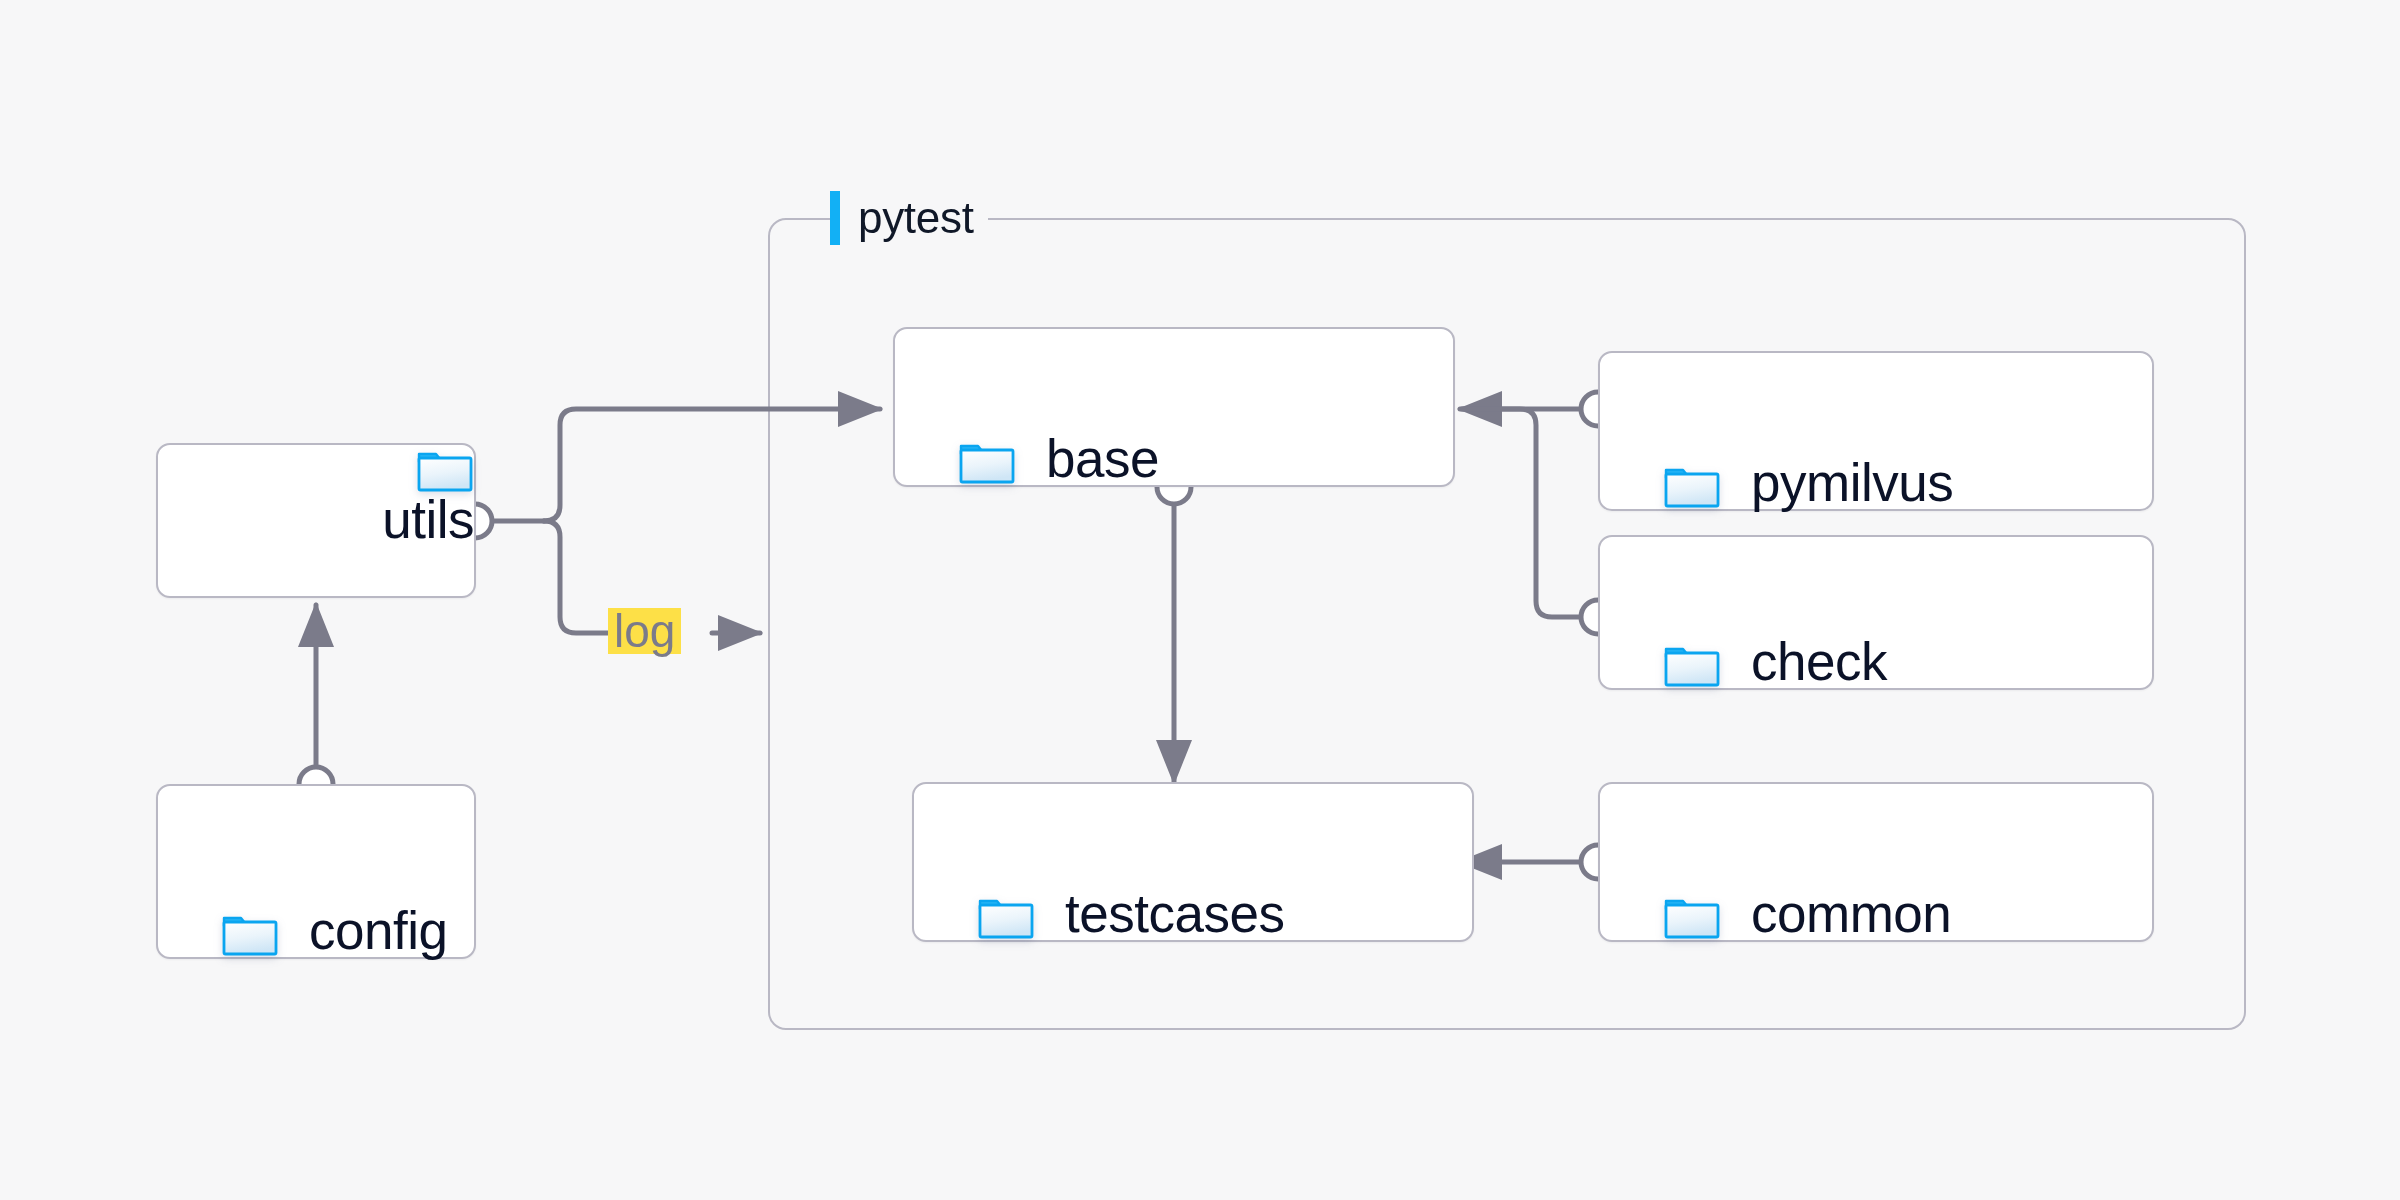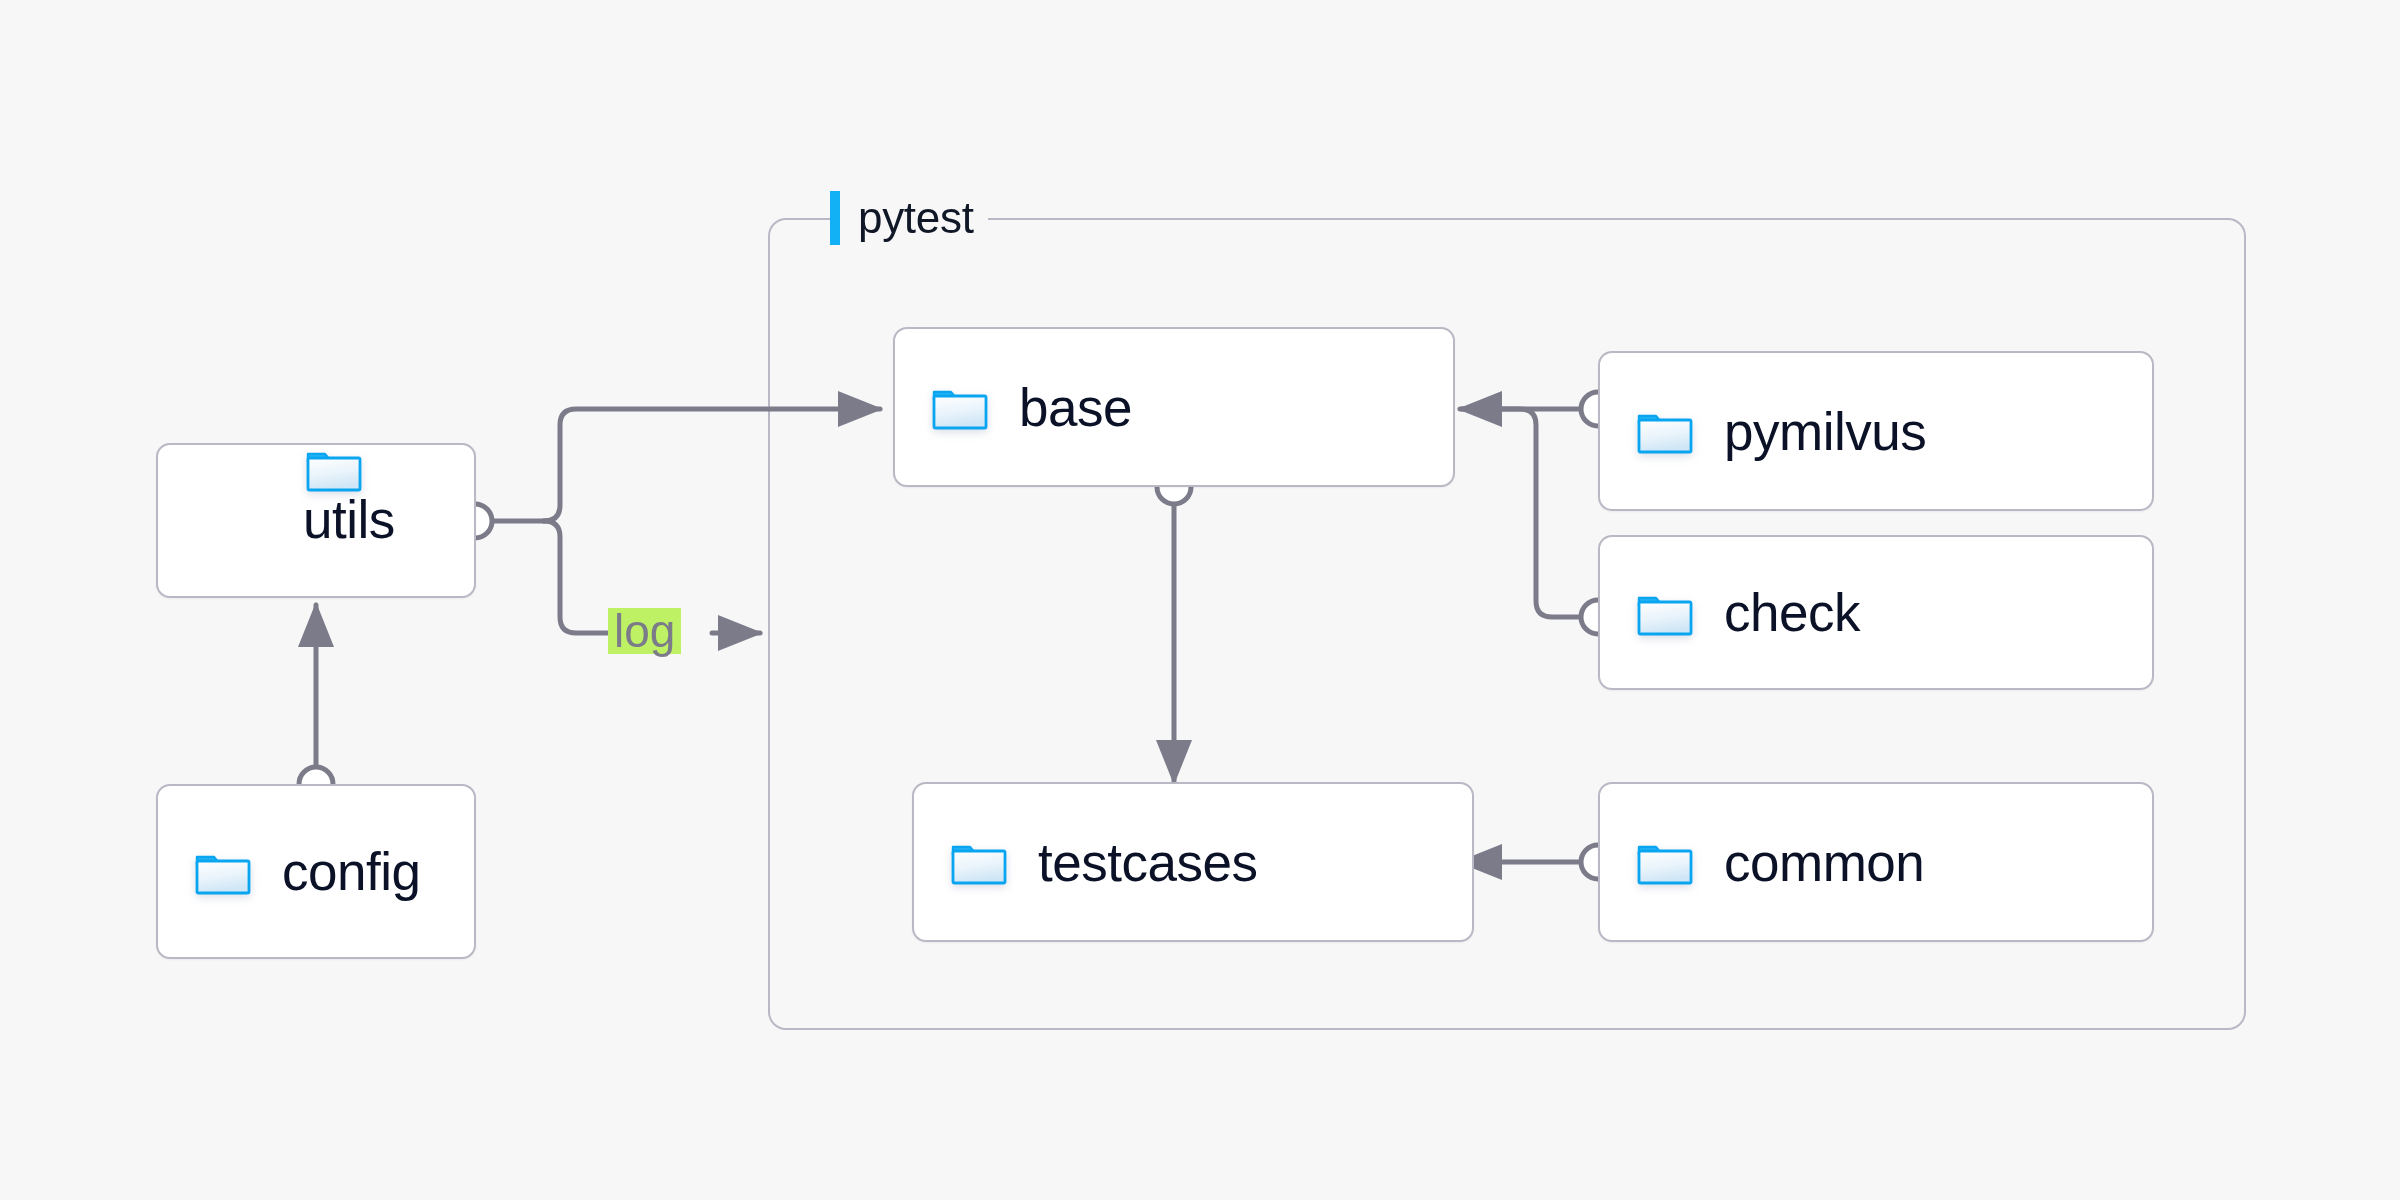--- a/index.html
+++ b/index.html
@@ -15,22 +15,22 @@
   svg.edges{position:absolute;left:0;top:0;width:2400px;height:1200px;pointer-events:none;}
 
   
   .node{
     position:absolute;
     background:#ffffff;
     border:2px solid #b9b8c4;
     border-radius:14px;
     box-sizing:border-box;
     display:flex;
-    align-items:center;
-    padding-left:36px;
+    align-items:flex-end;
+    padding-left:63px;
     box-shadow:0 1px 2px rgba(20,20,40,.05);
   }
   .node .label{
     font-size:53px;
     color:#0b1228;
     letter-spacing:-0.5px;
     white-space:nowrap;
     margin-left:30px;
     line-height:1;
   }
@@ -70,21 +70,21 @@
     color:#101828;
     line-height:1;
     letter-spacing:-0.3px;
   }
 
   
   .edge-label{
     position:absolute;
     font-size:46px;
     color:#7b7b8a;
-    background:#bef264;
+    background:#fde047;
     padding:0 6px;
     line-height:1;
     white-space:nowrap;
   }
 </style>
 </head>
 <body>
 
 <div id="canvas">
 

